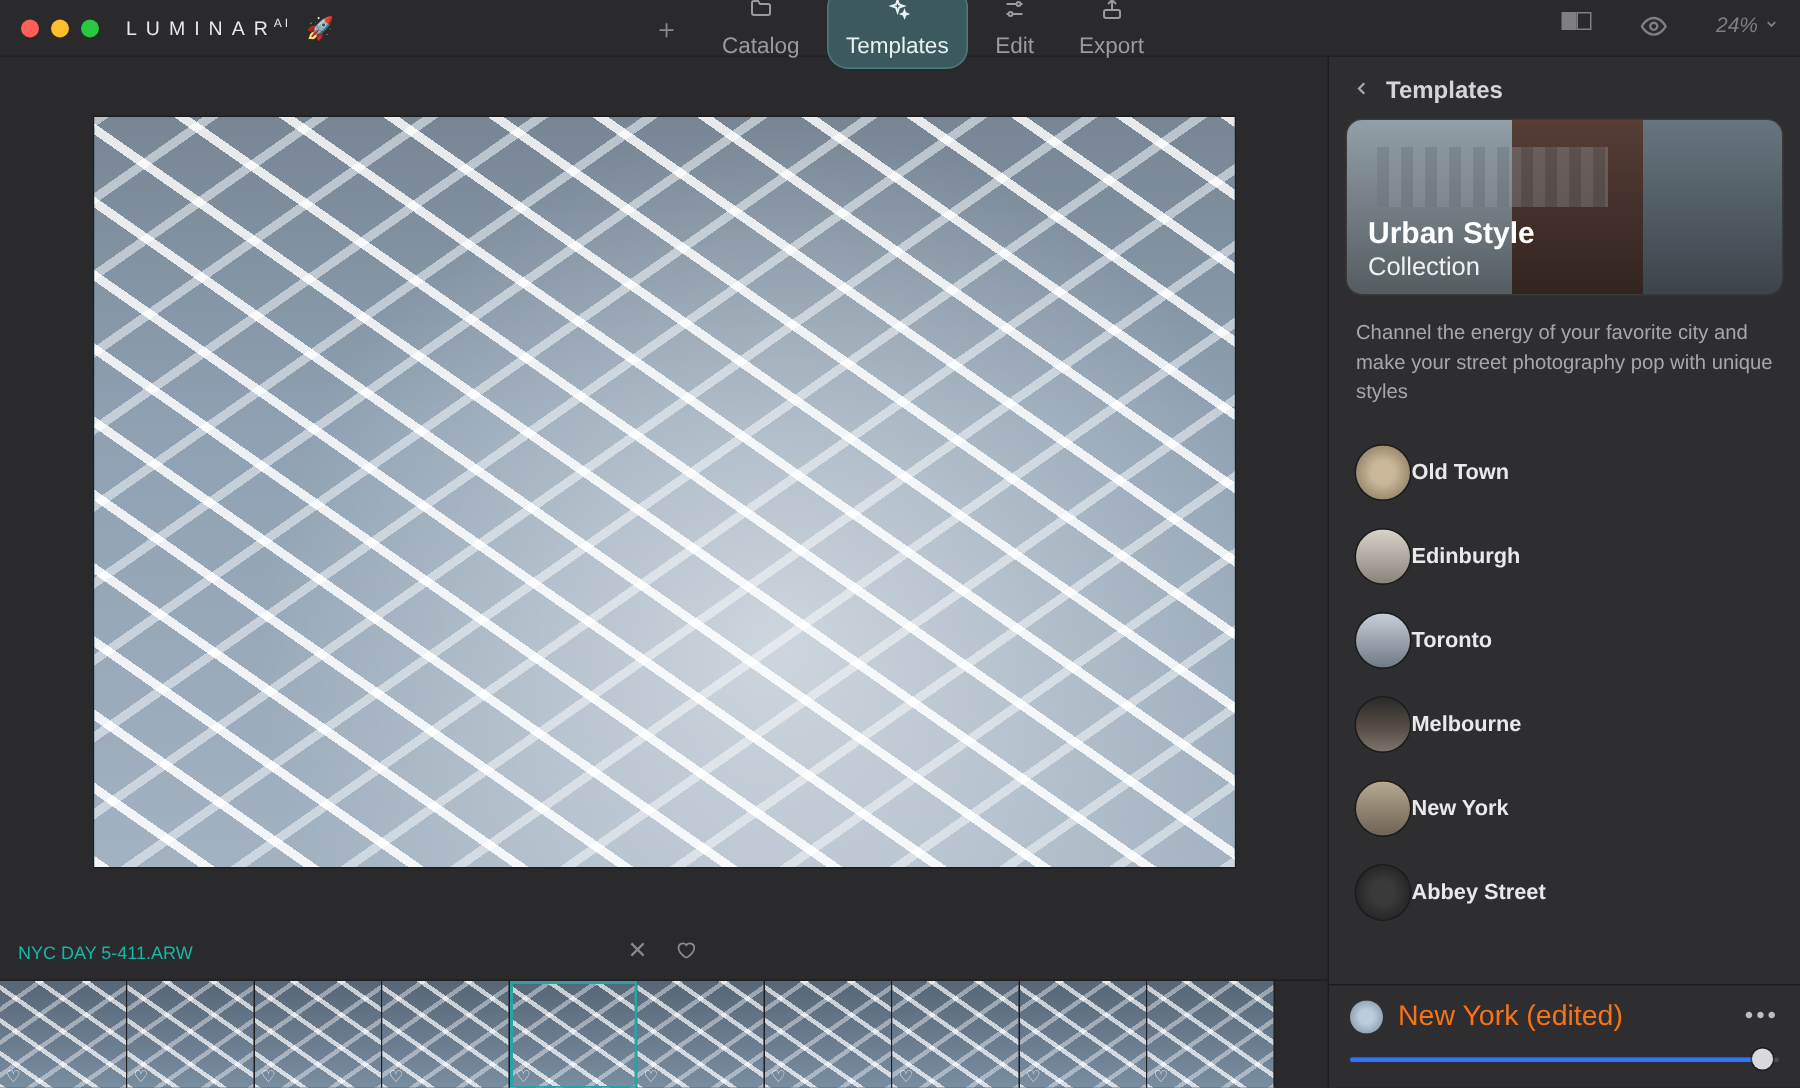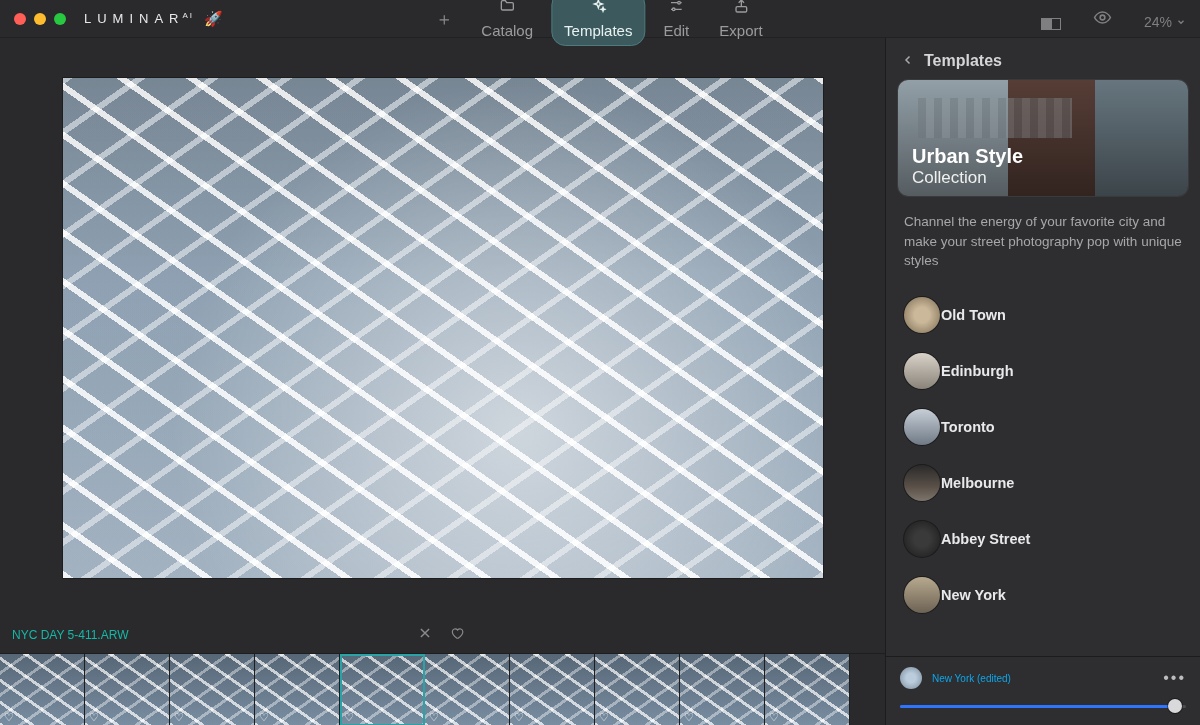--- a/index.html
+++ b/index.html
@@ -17,21 +17,21 @@
   .tl.yellow { background: #febc2e; }
   .tl.green { background: #28c840; }
   .app-name { letter-spacing: 6px; font-size: 13px; font-weight: 500; color: #e8e8ea; display:flex; align-items:center; }
   .app-name .ai { font-size: 8px; letter-spacing: 2px; margin-left: -2px; position:relative; top:-3px; }
   .rocket { margin-left: 10px; font-size: 15px; }
   .toolbar-center { position:absolute; left:50%; transform:translateX(-50%); display:flex; align-items:center; gap: 6px; }
   .tb-item { display:flex; align-items:center; gap:8px; padding:6px 12px; border-radius:14px; color:#9b9b9e; cursor:pointer; font-size: 15px; flex-direction: column;}
   .tb-item.active { background:#3c5a5d; color:#e8f2f1; border:1px solid #4d7b7e;}
   .tb-icon { width:16px; height:16px; display:inline-flex; align-items:center; justify-content:center;}
   .tb-plus { color:#8a8a8d; padding: 4px 10px; font-size:18px; cursor:pointer;}
-  .toolbar-right { margin-left:auto; display:flex; align-items:flex-end; gap:32px; color:#7f7f82; font-size:14px;}
+  .toolbar-right { margin-left:auto; display:flex; align-items:flex-start; gap:32px; color:#7f7f82; font-size:14px;font-style:italic;}
   .compare-icon{ width:20px; height:12px; display:flex;}
   .compare-icon span:first-child{width:10px;height:12px;background:#7f7f82;}
   .compare-icon span:last-child{width:10px;height:12px;border:1px solid #7f7f82;}
   .eye-icon svg { width:19px; height:19px; }
   .zoom { display:flex; align-items:center; gap:4px; }
 
   
   .main { display:flex; height: calc(725px - 38px); }
   .canvas-area { width: 885px; display:flex; flex-direction:column; }
   .viewer { flex:1; display:flex; align-items:flex-start; justify-content:center; padding:40px 40px 10px 40px;}
@@ -78,21 +78,21 @@
   .banner-title { position:absolute; left:14px; bottom:28px; font-size:20px; font-weight:700; color:#fff;}
   .banner-sub   { position:absolute; left:14px; bottom:8px; font-size:17px; font-weight:400; color:#f0f0f0;}
   .panel-desc { padding: 4px 18px 14px 18px; font-size:13.5px; line-height:1.45; color:#a7a7aa;}
   .template-list { flex:1; overflow:auto; padding: 2px 8px 6px 8px; }
   .tpl-item { display:flex; align-items:center; gap:1px; padding:10px 10px; border-radius:8px; cursor:pointer;}
   .tpl-thumb { width:36px; height:36px; border-radius:50%; background:#777; background-size:cover; box-shadow:0 0 0 1px rgba(0,0,0,0.4);}
   .tpl-label { font-size:14.5px; font-weight:600; color:#e9e9eb;}
   .panel-footer { border-top:1px solid #1c1c1d; padding:10px 14px 12px; }
   .cur-row { display:flex; align-items:center; gap:10px; }
   .cur-thumb { width:22px; height:22px; border-radius:50%; background:#7a8aa0; background-image:radial-gradient(circle,#bcd 30%,#789);}
-  .cur-label { font-size:10px; color:#0ea5e9;}
+  .cur-label { font-size:19px; color:#f97316;}
   .dots { margin-left:auto; color:#bdbdbf; letter-spacing:2px; cursor:pointer;}
   .slider { position:relative; margin-top:10px; height:14px;}
   .slider-track { position:absolute; left:0; right:0; top:6px; height:3px; background:#4b4b4d; border-radius:2px;}
   .slider-fill  { position:absolute; left:0; top:6px; height:3px; background:#2f74ff; border-radius:2px;}
   .slider-knob  { position:absolute; top:0; width:14px; height:14px; border-radius:50%; background:#d9d9db; box-shadow:0 0 0 1px rgba(0,0,0,0.4);}
   
   
   .t0{background-image:radial-gradient(circle,#cbb89a 30%,#7a6a52);}
   .t1{background-image:linear-gradient(#d9d2c8,#8a837a);}
   .t2{background-image:linear-gradient(#c7ced6,#6f7a86);}
@@ -257,26 +257,26 @@
         </div>
         <div class="tpl-item">
           <div class="tpl-thumb t2"></div>
           <div class="tpl-label">Toronto</div>
         </div>
         <div class="tpl-item">
           <div class="tpl-thumb t3"></div>
           <div class="tpl-label">Melbourne</div>
         </div>
         <div class="tpl-item">
+          <div class="tpl-thumb t5"></div>
+          <div class="tpl-label">New York</div>
+        </div>
+        <div class="tpl-item">
           <div class="tpl-thumb t4"></div>
           <div class="tpl-label">Abbey Street</div>
-        </div>
-        <div class="tpl-item">
-          <div class="tpl-thumb t5"></div>
-          <div class="tpl-label">New York</div>
         </div>
       </div>
     <div class="panel-footer">
       <div class="cur-row">
         <div class="cur-thumb"></div>
         <div class="cur-label">New York (edited)</div>
         <div class="dots">•••</div>
       </div>
       <div class="slider">
         <div class="slider-track"></div>

